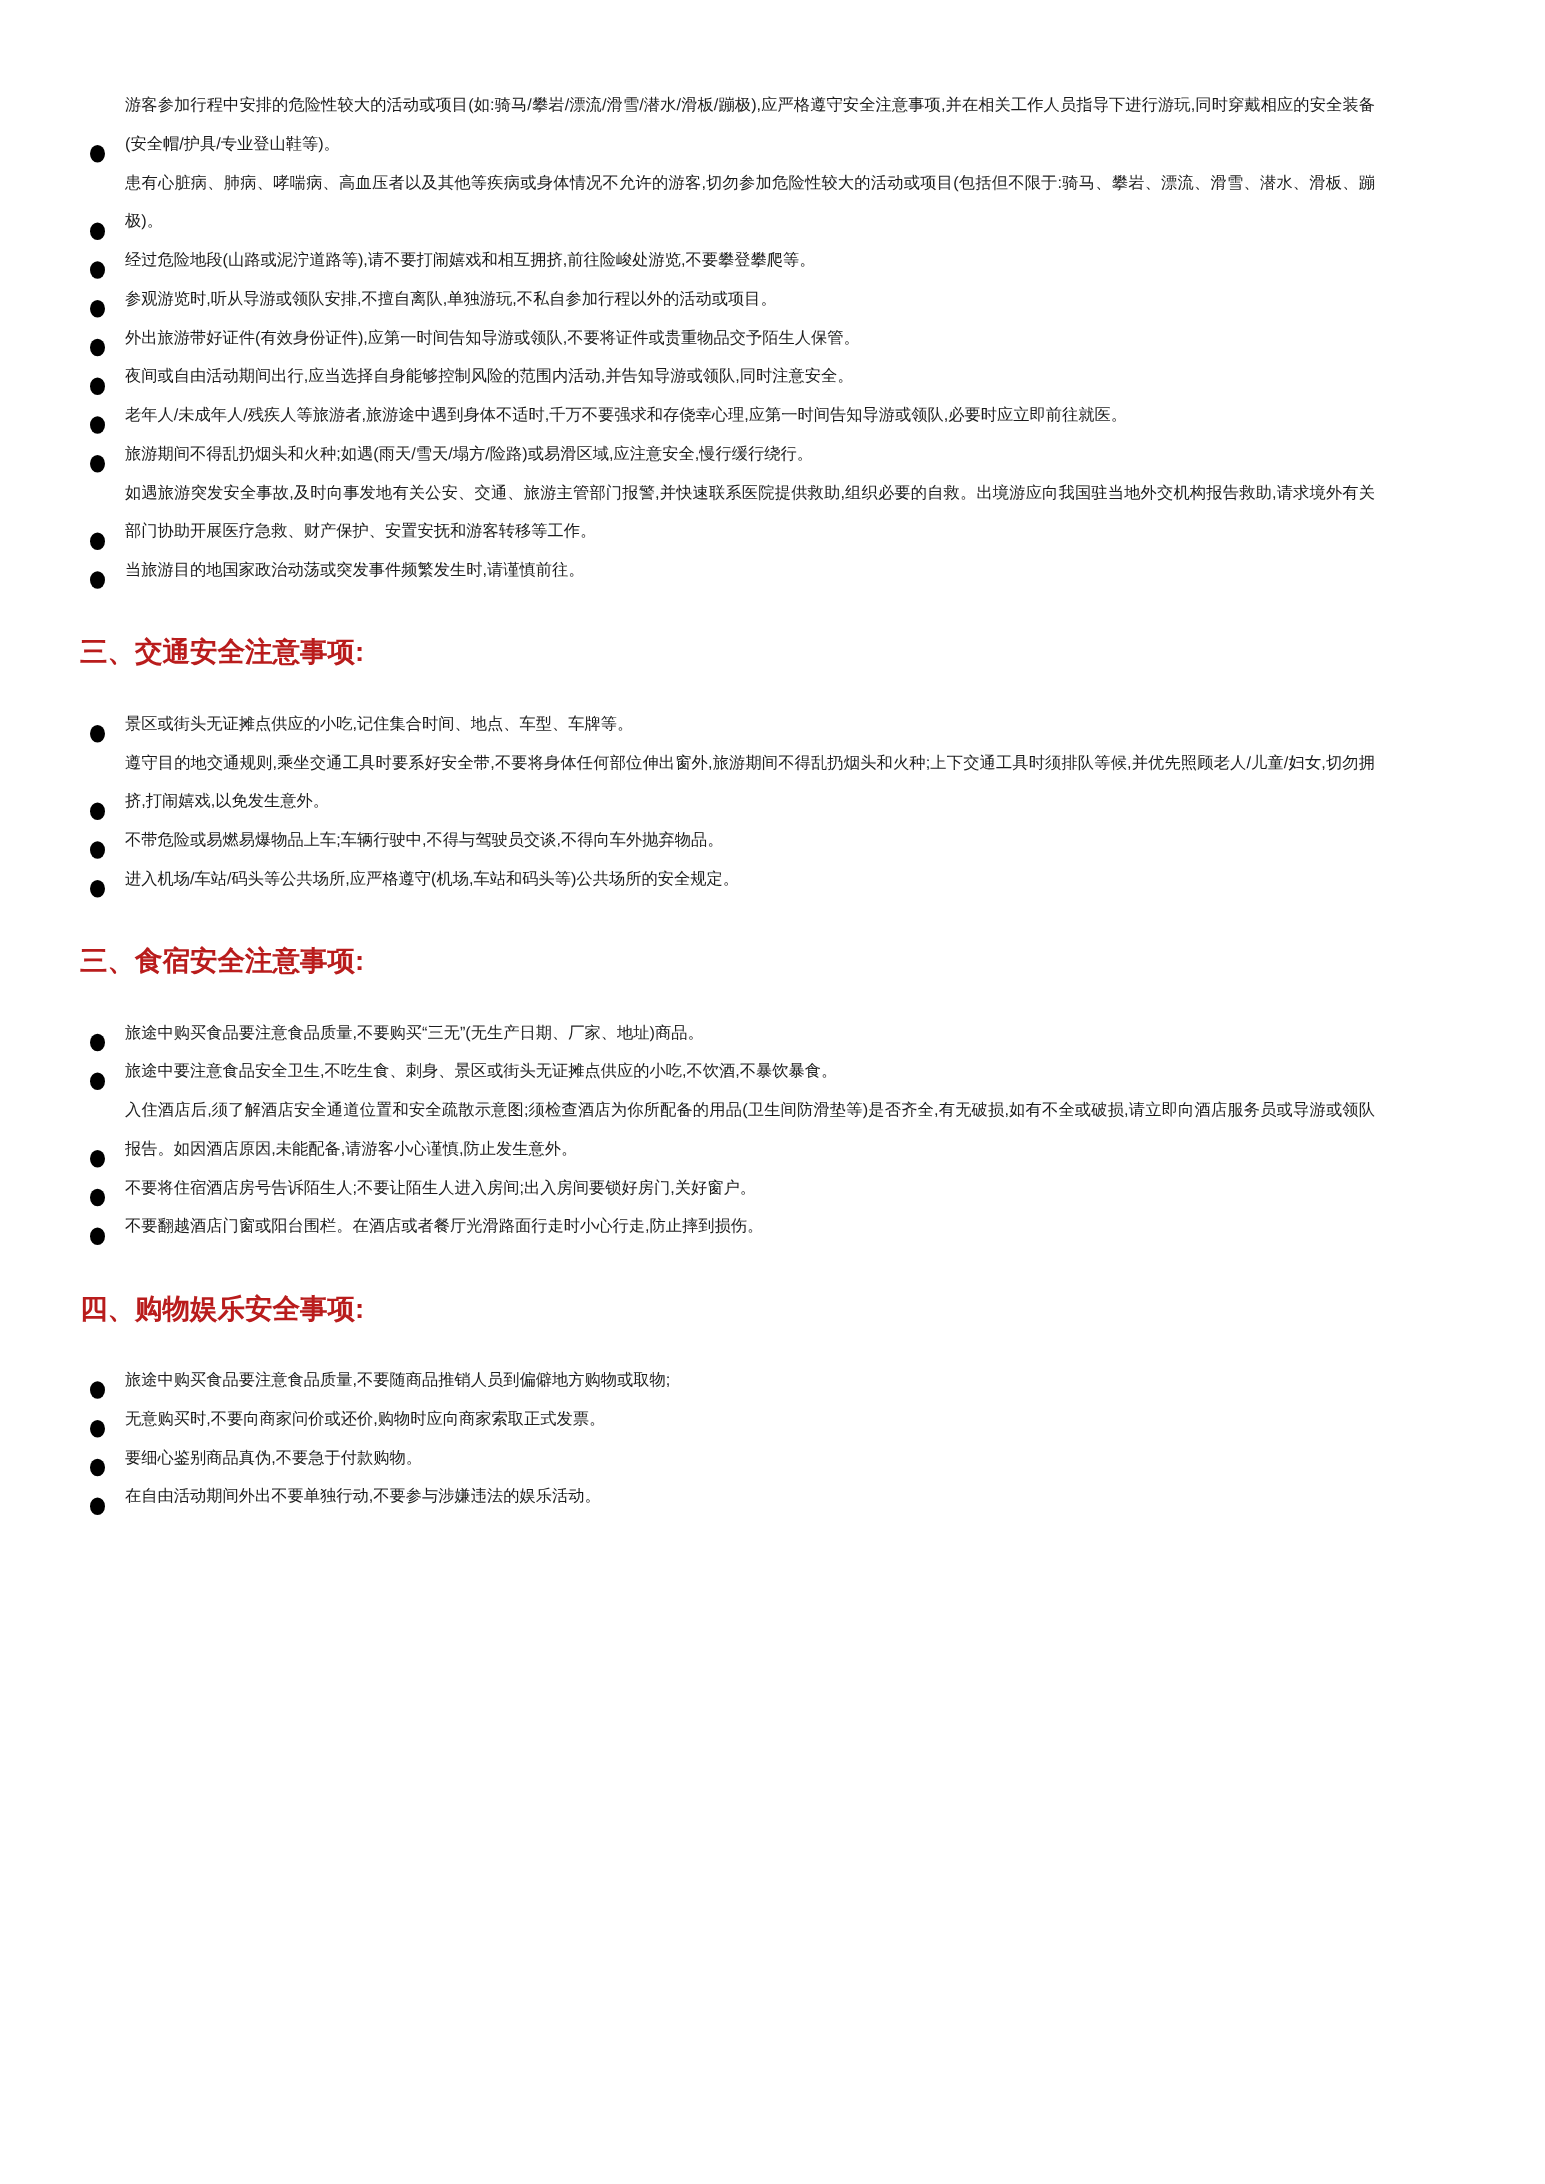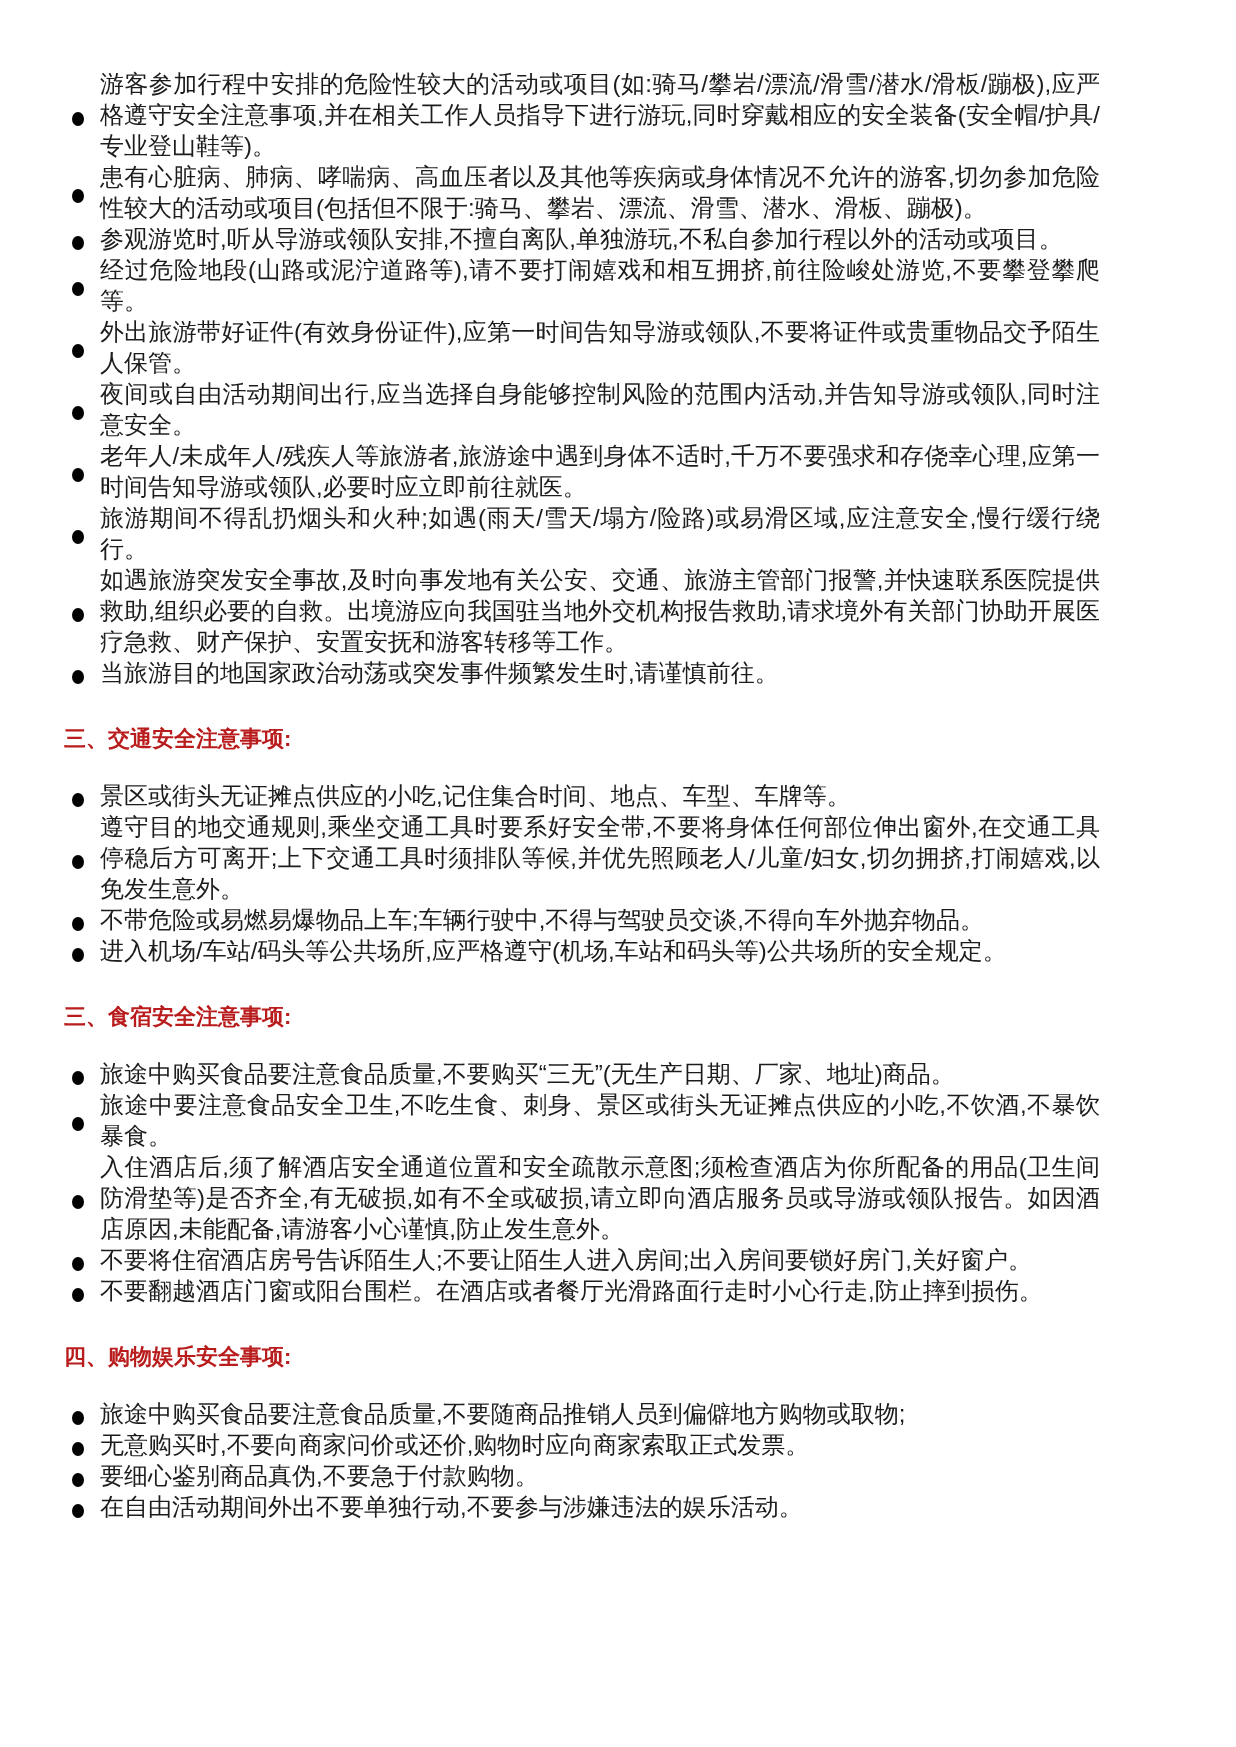--- a/index.html
+++ b/index.html
@@ -18,22 +18,22 @@
     font-family: "Liberation Sans", "DejaVu Sans", sans-serif;
     color: #1c1c1c;
   }
   ul.bullet-list {
     list-style: none;
     margin: 0;
     padding: 0;
   }
   ul.bullet-list li {
     display: flex;
-    align-items: center;
-    font-size: 24px;
+    align-items: flex-end;
+    font-size: 13px;
     line-height: 31px;
     font-weight: 400;
   }
   .dot {
     flex: 0 0 auto;
     width: 12px;
     height: 14px;
     border-radius: 50%;
     background: #000000;
     margin: 8px 16px 0 8px;
@@ -61,25 +61,25 @@
     <li>
       <span class="dot"></span>
       <span class="li-text">游客参加行程中安排的危险性较大的活动或项目(如:骑马/攀岩/漂流/滑雪/潜水/滑板/蹦极),应严格遵守安全注意事项,并在相关工作人员指导下进行游玩,同时穿戴相应的安全装备(安全帽/护具/专业登山鞋等)。</span>
     </li>
     <li>
       <span class="dot"></span>
       <span class="li-text">患有心脏病、肺病、哮喘病、高血压者以及其他等疾病或身体情况不允许的游客,切勿参加危险性较大的活动或项目(包括但不限于:骑马、攀岩、漂流、滑雪、潜水、滑板、蹦极)。</span>
     </li>
     <li>
       <span class="dot"></span>
-      <span class="li-text">参观游览时,听从导游或领队安排,不擅自离队,单独游玩,不私自参加行程以外的活动或项目。</span>
+      <span class="li-text">经过危险地段(山路或泥泞道路等),请不要打闹嬉戏和相互拥挤,前往险峻处游览,不要攀登攀爬等。</span>
     </li>
     <li>
       <span class="dot"></span>
-      <span class="li-text">经过危险地段(山路或泥泞道路等),请不要打闹嬉戏和相互拥挤,前往险峻处游览,不要攀登攀爬等。</span>
+      <span class="li-text">参观游览时,听从导游或领队安排,不擅自离队,单独游玩,不私自参加行程以外的活动或项目。</span>
     </li>
     <li>
       <span class="dot"></span>
       <span class="li-text">外出旅游带好证件(有效身份证件),应第一时间告知导游或领队,不要将证件或贵重物品交予陌生人保管。</span>
     </li>
     <li>
       <span class="dot"></span>
       <span class="li-text">夜间或自由活动期间出行,应当选择自身能够控制风险的范围内活动,并告知导游或领队,同时注意安全。</span>
     </li>
     <li>
@@ -102,21 +102,21 @@
 
   <h2 class="section-heading">三、交通安全注意事项:</h2>
 
   <ul class="bullet-list">
     <li>
       <span class="dot"></span>
       <span class="li-text">景区或街头无证摊点供应的小吃,记住集合时间、地点、车型、车牌等。</span>
     </li>
     <li>
       <span class="dot"></span>
-      <span class="li-text">遵守目的地交通规则,乘坐交通工具时要系好安全带,不要将身体任何部位伸出窗外,在交通工具停稳后方可离开;上下交通工具时须排队等候,并优先照顾老人/儿童/妇女,切勿拥挤,打闹嬉戏,以免发生意外。</span>
+      <span class="li-text">遵守目的地交通规则,乘坐交通工具时要系好安全带,不要将身体任何部位伸出窗外,旅游期间不得乱扔烟头和火种;上下交通工具时须排队等候,并优先照顾老人/儿童/妇女,切勿拥挤,打闹嬉戏,以免发生意外。</span>
     </li>
     <li>
       <span class="dot"></span>
       <span class="li-text">不带危险或易燃易爆物品上车;车辆行驶中,不得与驾驶员交谈,不得向车外抛弃物品。</span>
     </li>
     <li>
       <span class="dot"></span>
       <span class="li-text">进入机场/车站/码头等公共场所,应严格遵守(机场,车站和码头等)公共场所的安全规定。</span>
     </li>
   </ul>

